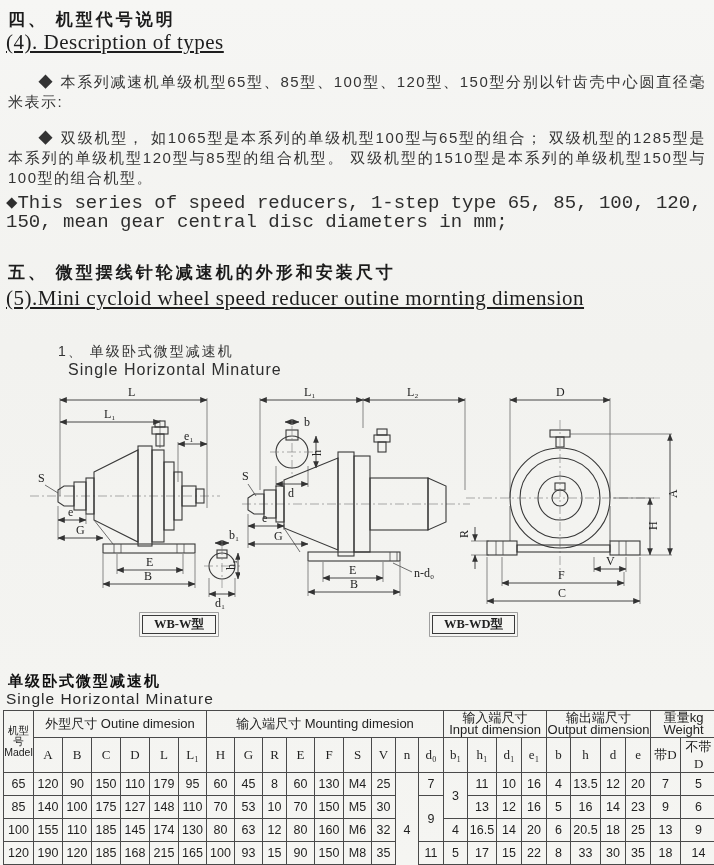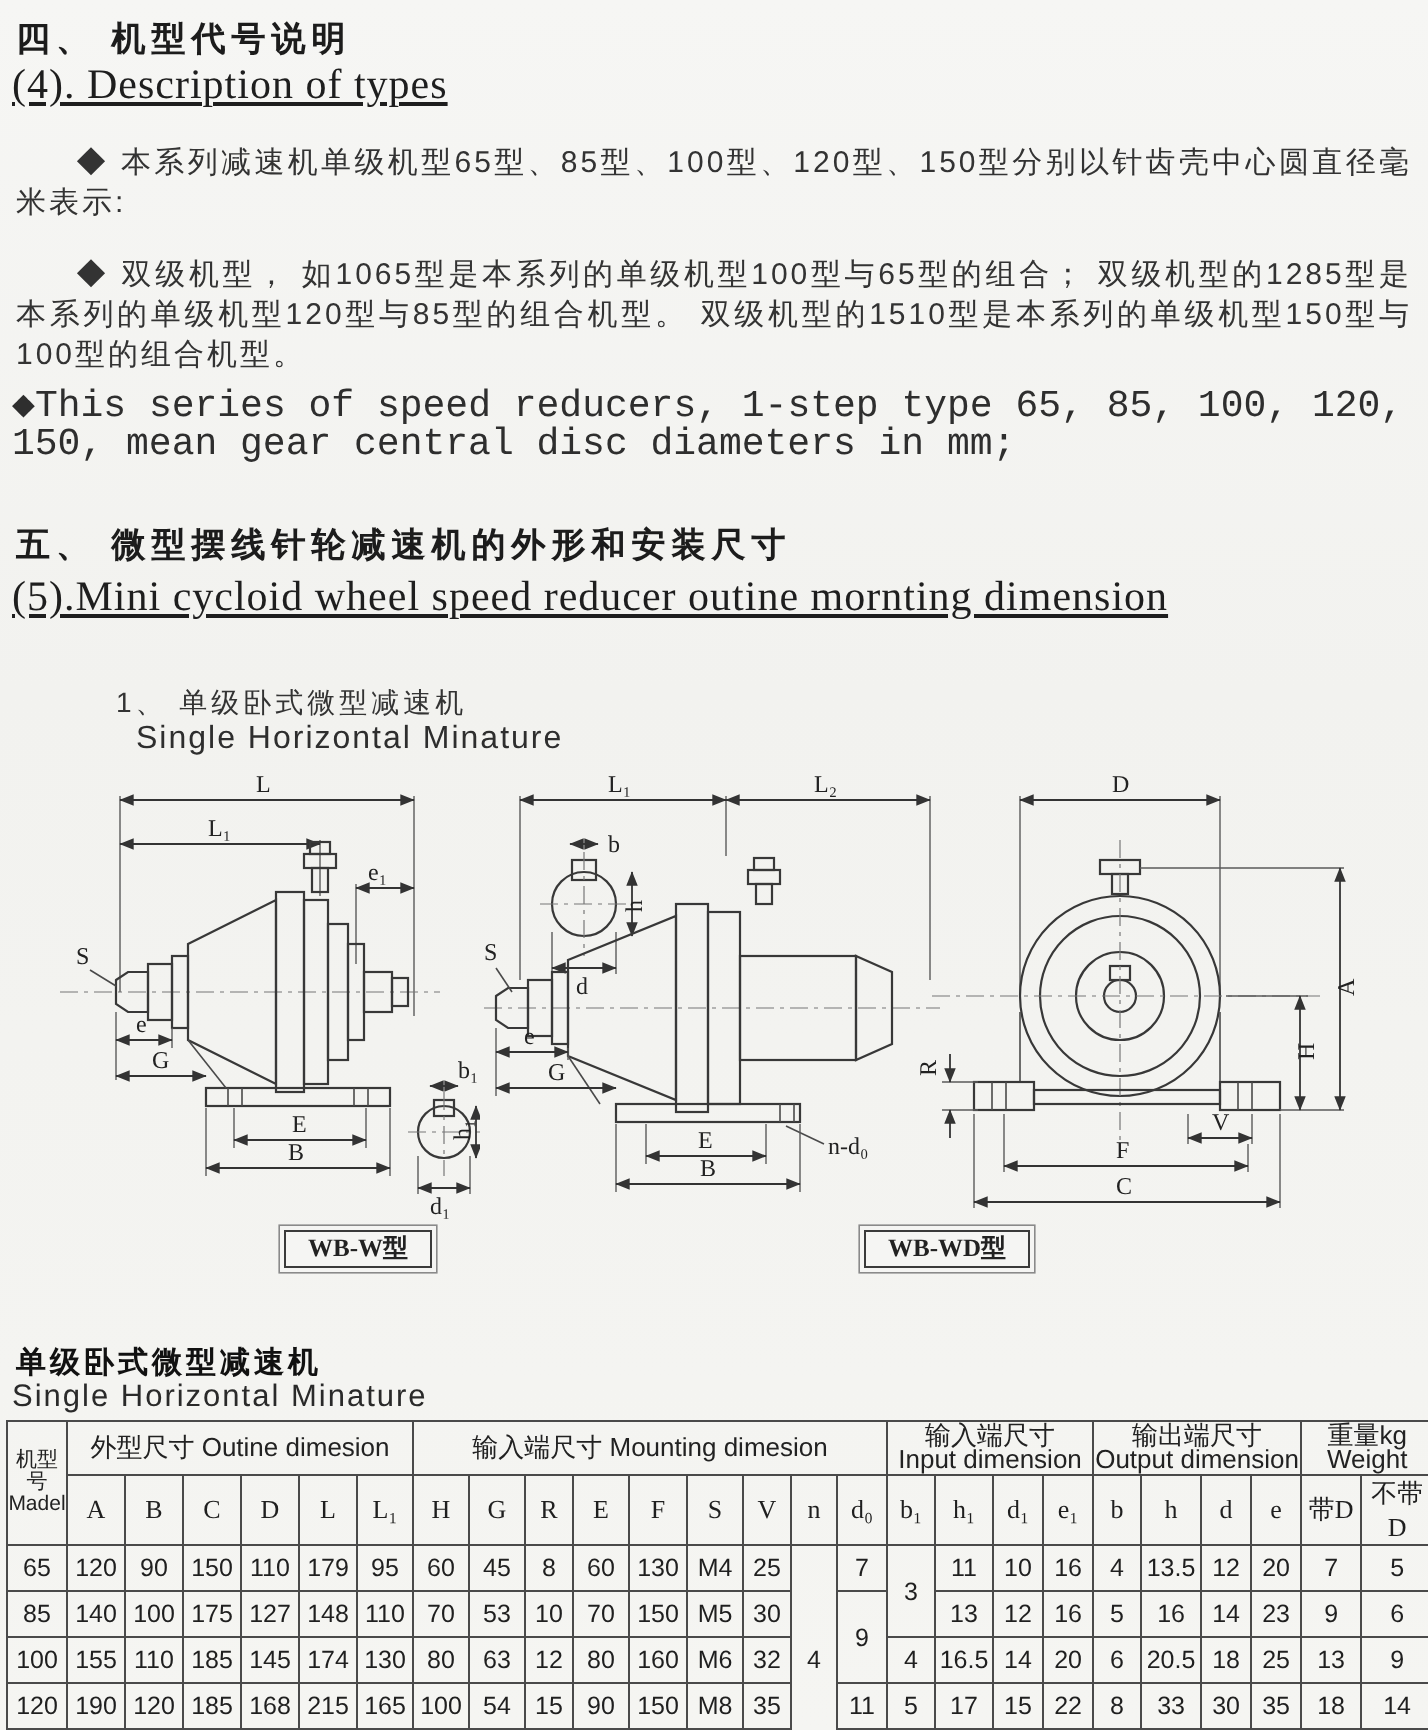--- a/index.html
+++ b/index.html
@@ -386,21 +386,21 @@
         </tr>
         <tr>
           <td>120</td>
           <td>190</td>
           <td>120</td>
           <td>185</td>
           <td>168</td>
           <td>215</td>
           <td>165</td>
           <td>100</td>
-          <td>54</td>
+          <td>93</td>
           <td>15</td>
           <td>90</td>
           <td>150</td>
           <td>M8</td>
           <td>35</td>
           <td>11</td>
           <td>5</td>
           <td>17</td>
           <td>15</td>
           <td>22</td>

